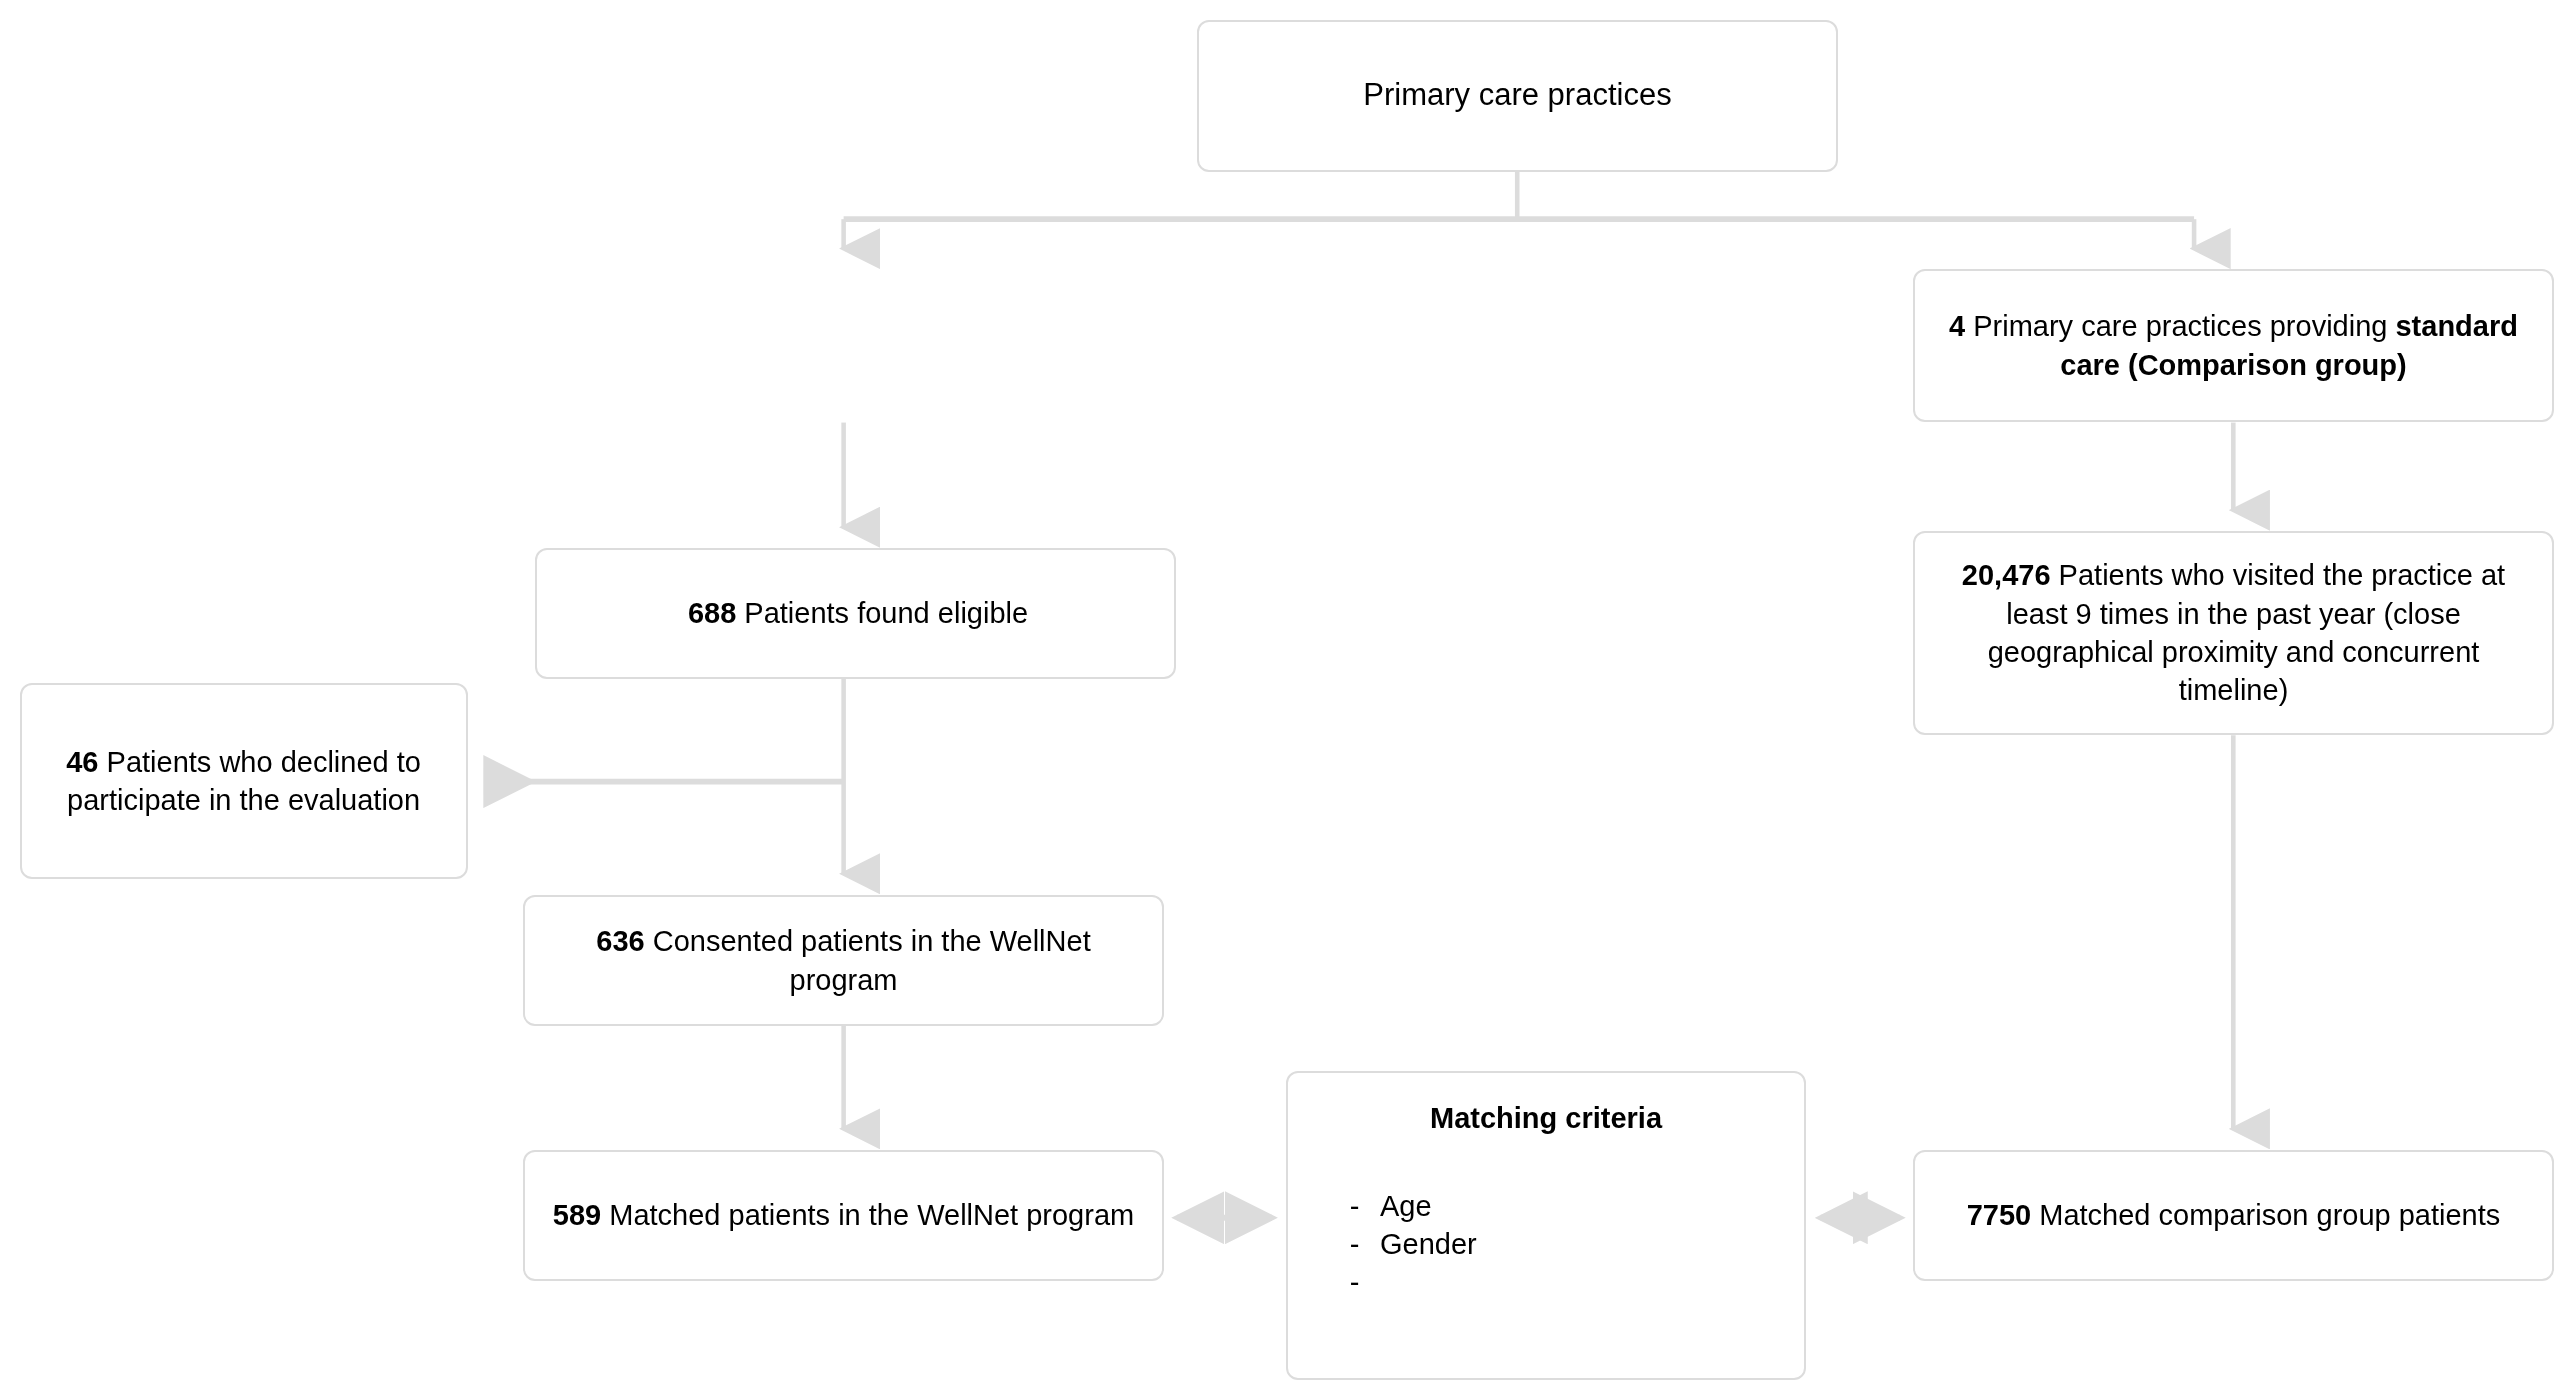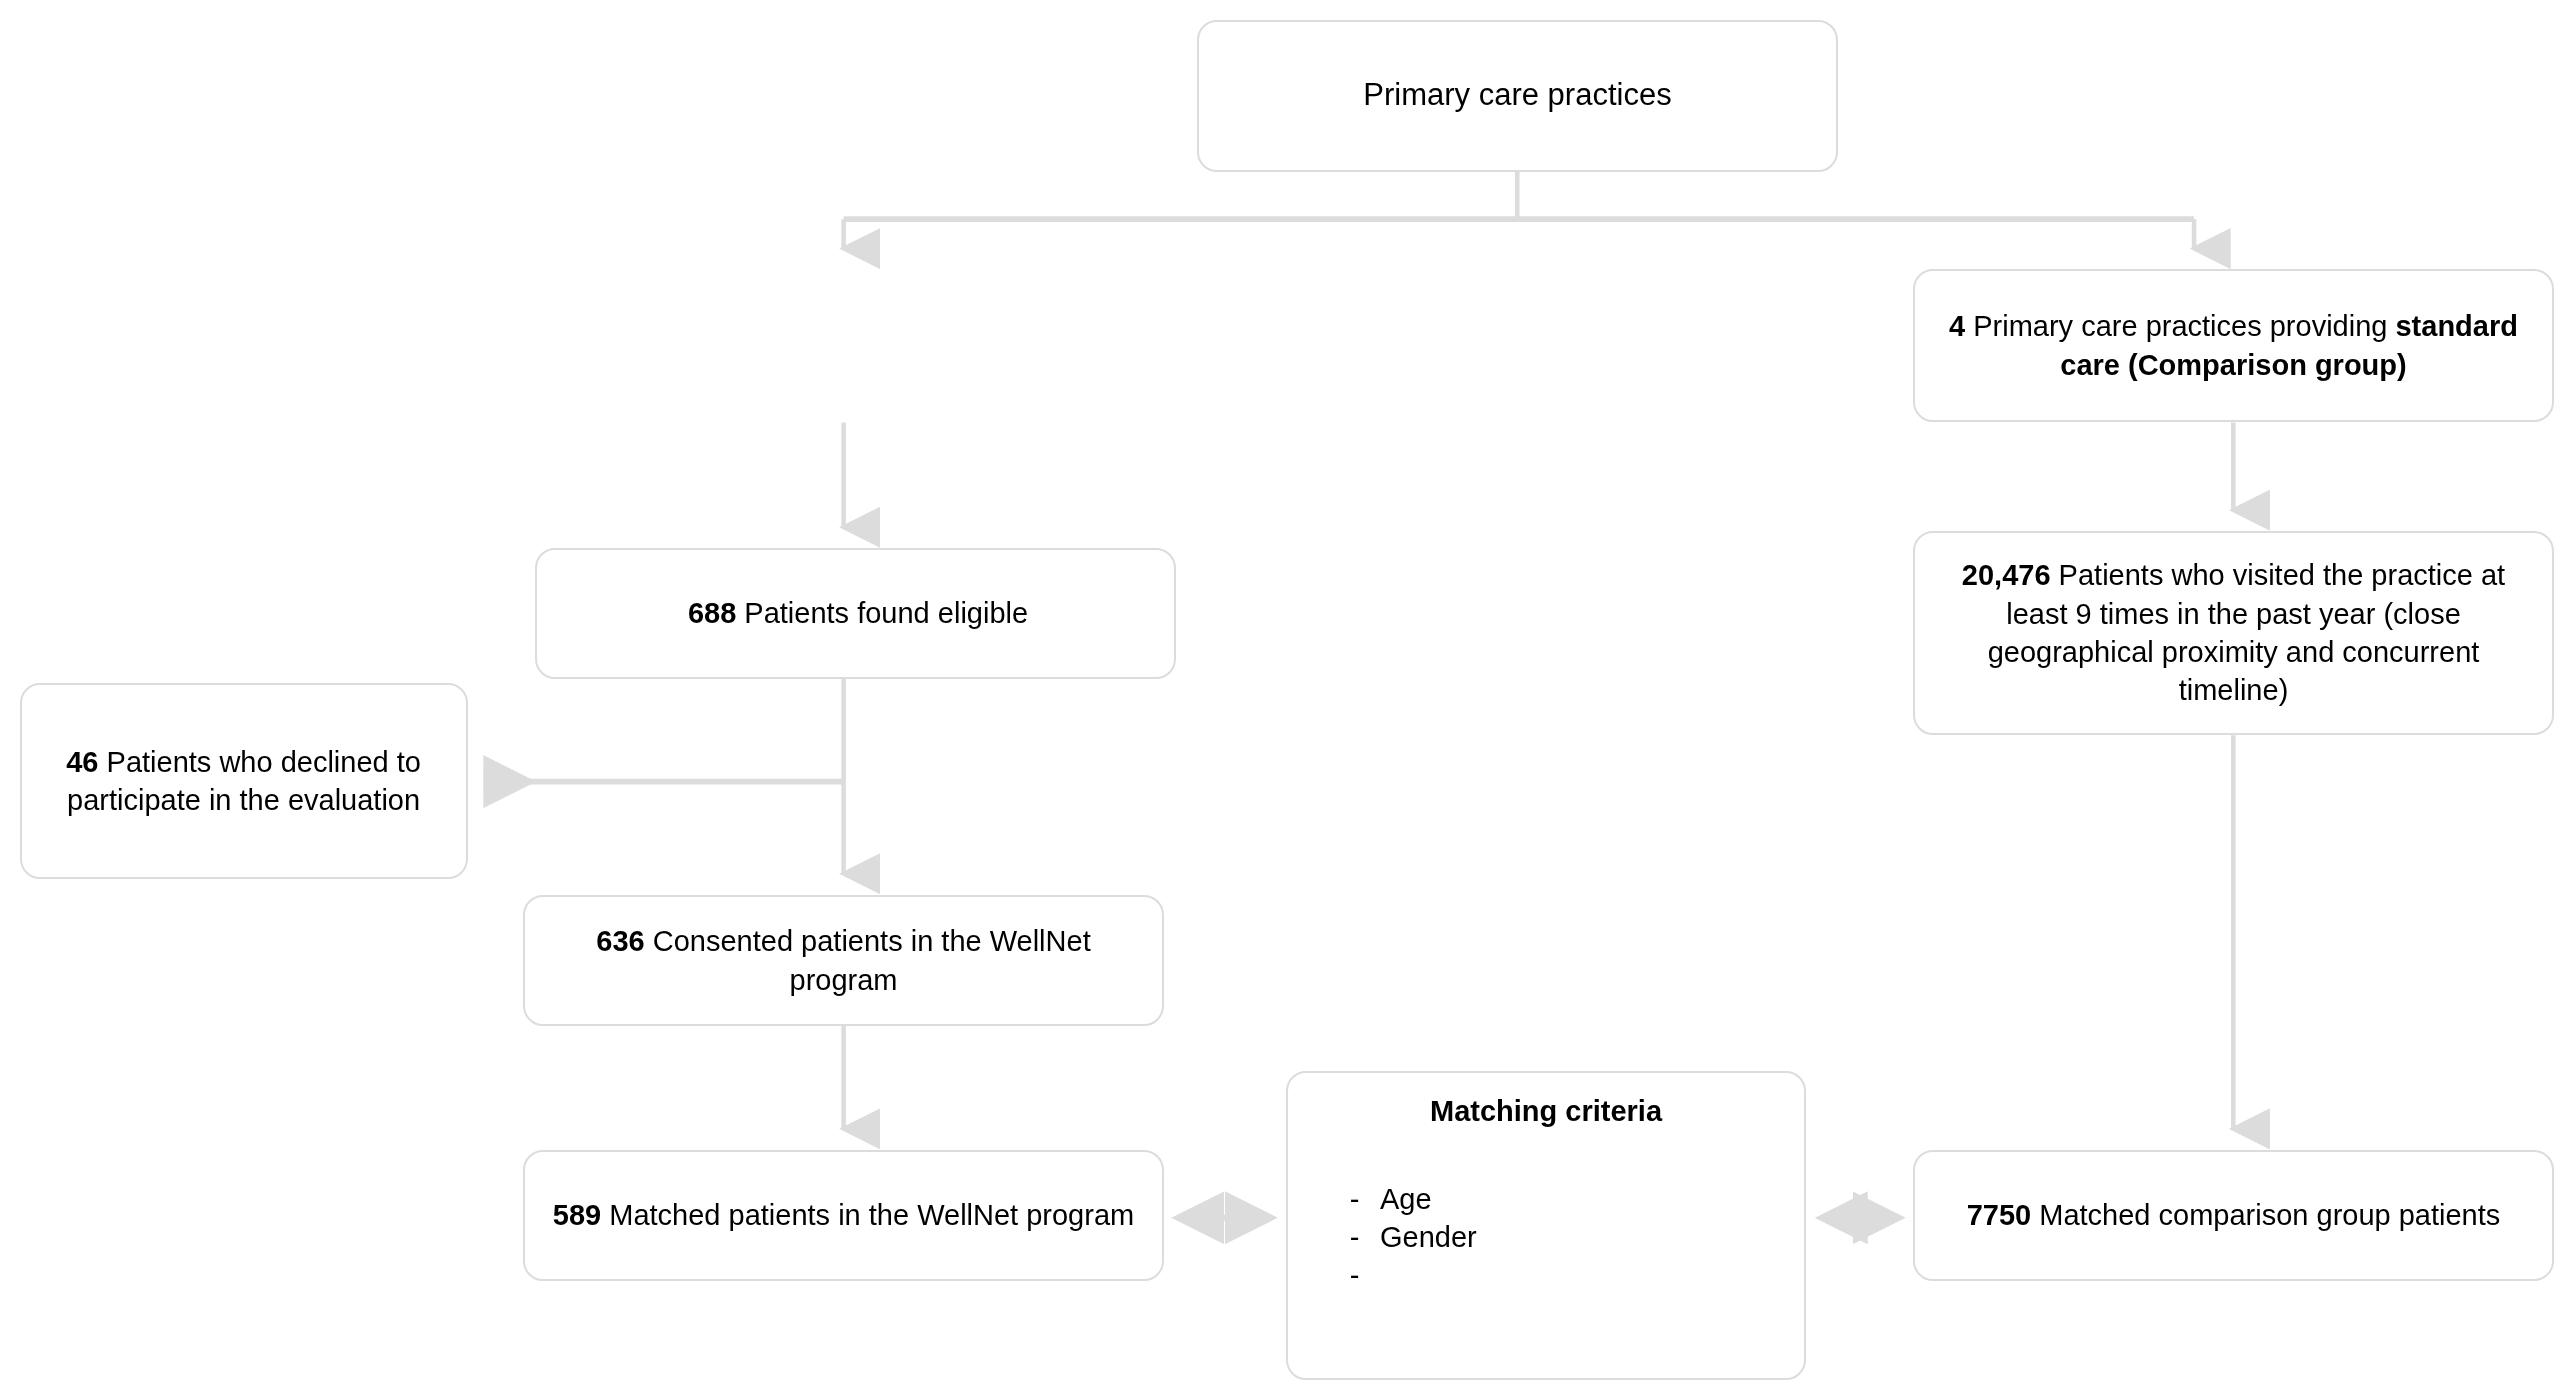--- a/index.html
+++ b/index.html
@@ -13,21 +13,21 @@
 
   svg.connectors {
     position: absolute; left: 0; top: 0;
     width: 2576px; height: 1401px;
     pointer-events: none;
   }
 
   .node {
     position: absolute;
     border: 2.6px solid #dcdcdc;
-    border-radius: 20px;
+    border-radius: 12px;
     background: #ffffff;
     display: flex;
     align-items: center;
     text-align: center;
     color: #000000;
     font-size: 29px;
     line-height: 1.32;
     padding: 6.5px 17px;
   }
   .node .txt { width: 100%; }
@@ -43,21 +43,21 @@
   #node-matched-int { left:523px;  top:1150px; width:641px;  height:131px; }
   #node-visited     { left:1913px; top:531px;  width:641px;  height:204px; }
   #node-matched-cmp { left:1913px; top:1150px; width:641px;  height:131px; }
   #node-criteria    { left:1286px; top:1071px; width:520px;  height:309px;
                       display:block; padding:15.7px 0 0 0; }
 
   .criteria-title {
     font-weight: bold;
     font-size: 29px;
     text-align: center;
-    margin-top: 3px;
+    margin-top: 10px;
   }
   .criteria-list {
     margin-top: 50px;
     padding-left: 41px;
     font-size: 29px;
     line-height: 1.32;
   }
   .criteria-row { display: flex; align-items: flex-start; }
   .criteria-dash { width: 51px; flex: 0 0 51px; }
   .criteria-text { flex: 1 1 auto; text-align: left; }

